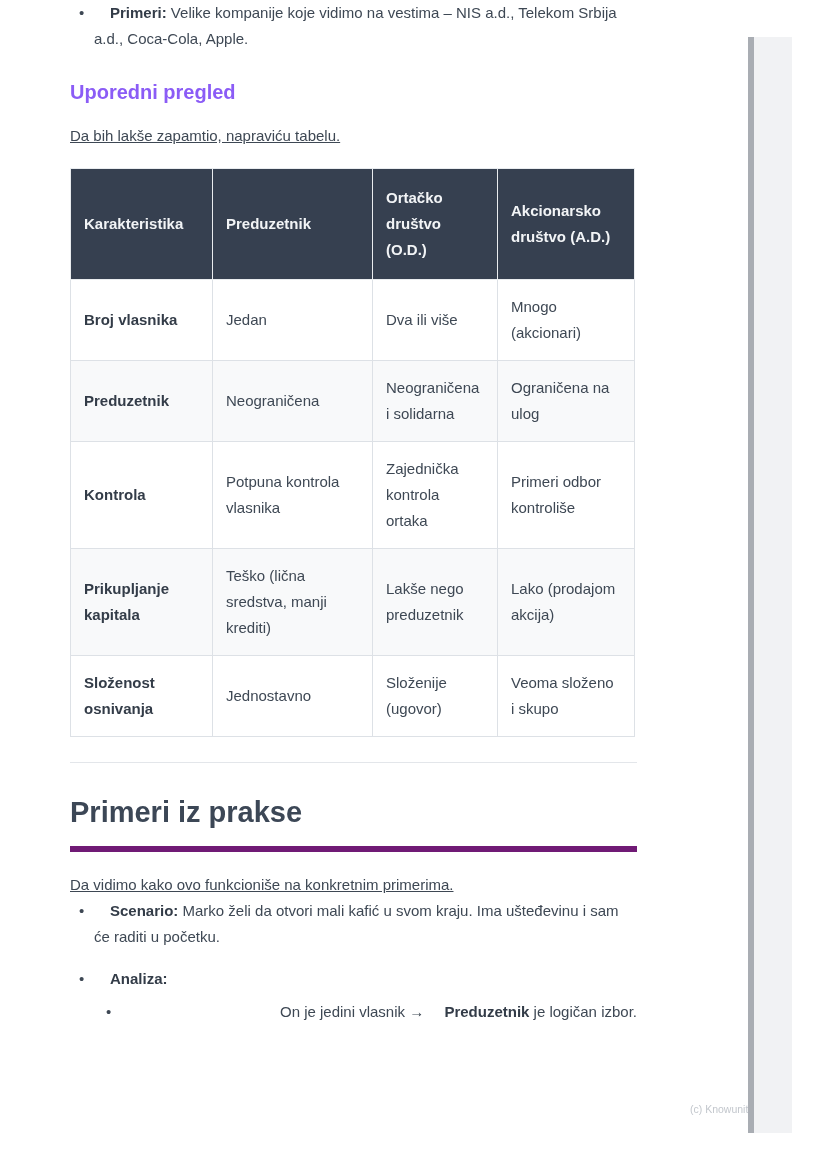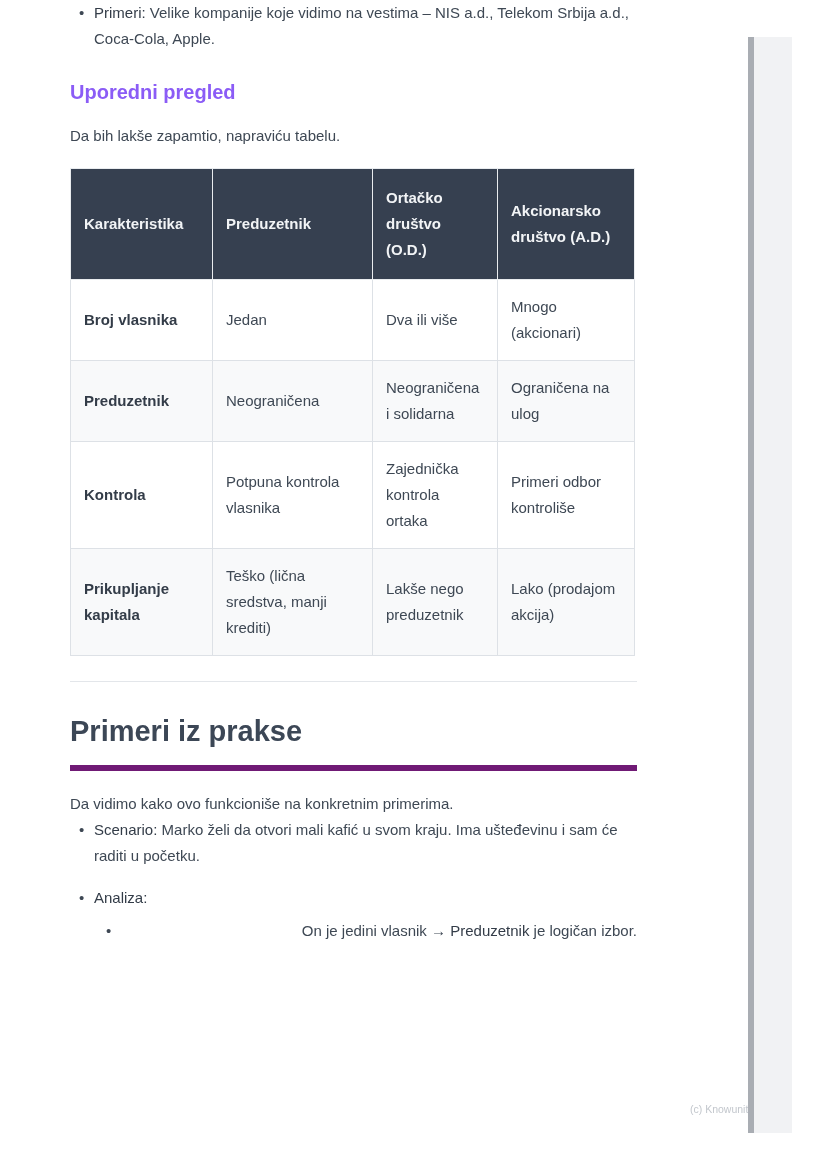--- a/index.html
+++ b/index.html
@@ -8,42 +8,42 @@
     background:#ffffff;
     position:relative;
     font-family:"Liberation Sans","DejaVu Sans",sans-serif;
     color:#3e4854;
     overflow:hidden;
   }
   .content {
     position:absolute; left:70px; top:0; width:567px;
     font-size:15px; line-height:26px;
   }
-  b, strong, .bold { font-weight:normal; color:#333c48; }
+  b, strong, .bold { font-weight:bold; color:#333c48;margin-left:16px; }
 
   ul.doc-list { list-style:none; margin:0; padding:0 0 0 24px; }
   ul.doc-list > li { position:relative; margin:0; }
   ul.doc-list > li::before {
     content:"•"; position:absolute; left:-15px; top:0;
     color:#3e4854;
   }
   ul.doc-list li + li { margin-top:16px; }
   ul.sub-list { list-style:none; margin:7px 0 0 0; padding:0 0 0 27px;text-align:right; }
   ul.sub-list > li { position:relative; }
   ul.sub-list > li::before {
     content:"•"; position:absolute; left:-15px; top:0; color:#3e4854;
   }
 
   .intro-list { margin-top:29px; }
 
   h2.muted-heading {
     font-size:20px; font-weight:600; color:#8b5cf6;
     margin:27px 0 0 0; line-height:27px;
   }
-  p.body-par { margin:17px 0 0 0; }
+  p.body-par { margin:17px 0 0 0;text-decoration:underline; }
 
   table.cmp {
     border-collapse:collapse; table-layout:fixed;
     width:564px; margin-top:19px;
     font-size:15px; line-height:26px;
   }
   table.cmp th, table.cmp td {
     border:1px solid #dde1e6;
     padding:14px 13px; vertical-align:middle;
     text-align:left; font-weight:normal;
@@ -138,20 +138,26 @@
         <td>Potpuna kontrola vlasnika</td>
         <td>Zajednička kontrola ortaka</td>
         <td>Primeri odbor kontroliše</td>
       </tr>
       <tr>
         <td class="feat">Prikupljanje kapitala</td>
         <td>Teško (lična sredstva, manji krediti)</td>
         <td>Lakše nego preduzetnik</td>
         <td>Lako (prodajom akcija)</td>
       </tr>
+      <tr>
+        <td class="feat">Složenost osnivanja</td>
+        <td>Jednostavno</td>
+        <td>Složenije (ugovor)</td>
+        <td>Veoma složeno i skupo</td>
+      </tr>
     </tbody>
   </table>
 
   <hr class="sep">
 
   <h1 class="big-heading">Primeri iz prakse</h1>
 
   <p class="body-par lead-par">Da vidimo kako ovo funkcioniše na konkretnim primerima.</p>
 
 

